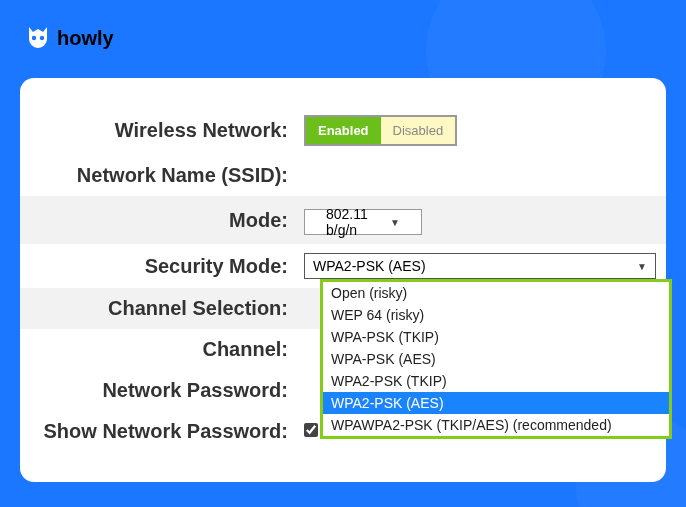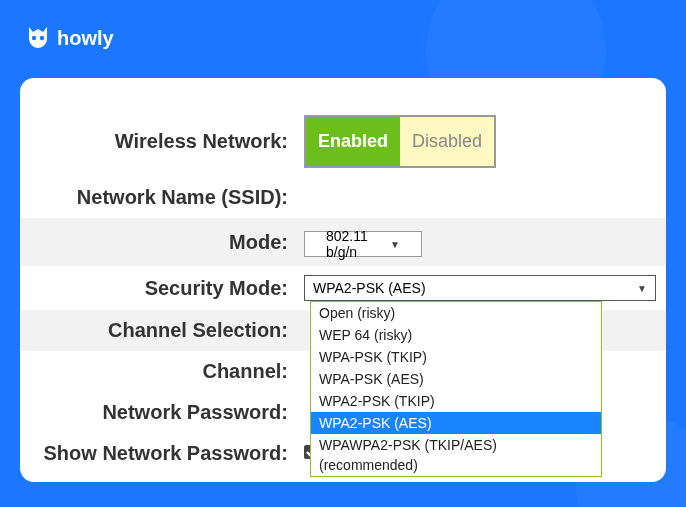--- a/index.html
+++ b/index.html
@@ -23,21 +23,21 @@
       width: 140px; height: 140px;
       border-radius: 50%;
       background: rgba(255,255,255,0.04);
       bottom: -50px; right: -30px;
     }
     .logo {
       position: absolute;
       top: 25px; left: 25px;
       display: flex;
       align-items: center;
-      color: #ffffff;
+      color: #000000;
       font-weight: bold;
       font-size: 20px;
     }
     .logo-icon {
       width: 26px; height: 26px;
       margin-right: 6px;
       position: relative;
     }
     .card {
       position: absolute;
@@ -67,22 +67,22 @@
     .control {
       flex: 1;
       padding-left: 6px;
       position: relative;
     }
     .toggle-group {
       display: inline-flex;
       border: 2px solid #999;
     }
     .toggle-btn {
-      padding: 14px 12px;
-      font-size: 18px;
+      padding: 6px 12px;
+      font-size: 13px;
       border: none;
       cursor: pointer;
       text-align: right;
     }
     .toggle-btn.enabled {
       background: #6cbf1a;
       color: #fff;
       font-weight: bold;
     }
     .toggle-btn.disabled {
@@ -120,24 +120,24 @@
       display: inline-flex;
       align-items: center;
       justify-content: space-between;
       padding: 0 8px;
       font-size: 14px;
       cursor: pointer;
     }
     .dropdown {
       position: absolute;
       top: 26px;
-      left: 12px;
-      width: 292px;
-      background: #fff;
-      border: 1px solid #84cc16;
+      left: 22px;
+      width: 352px;
+      background: #fff;
+      border: 3px solid #84cc16;
       z-index: 10;
     }
     .dropdown-item {
       padding: 1px 8px;
       font-size: 14px;
       line-height: 20px;
       color: #222;
       cursor: pointer;
     }
     .dropdown-item.selected {

